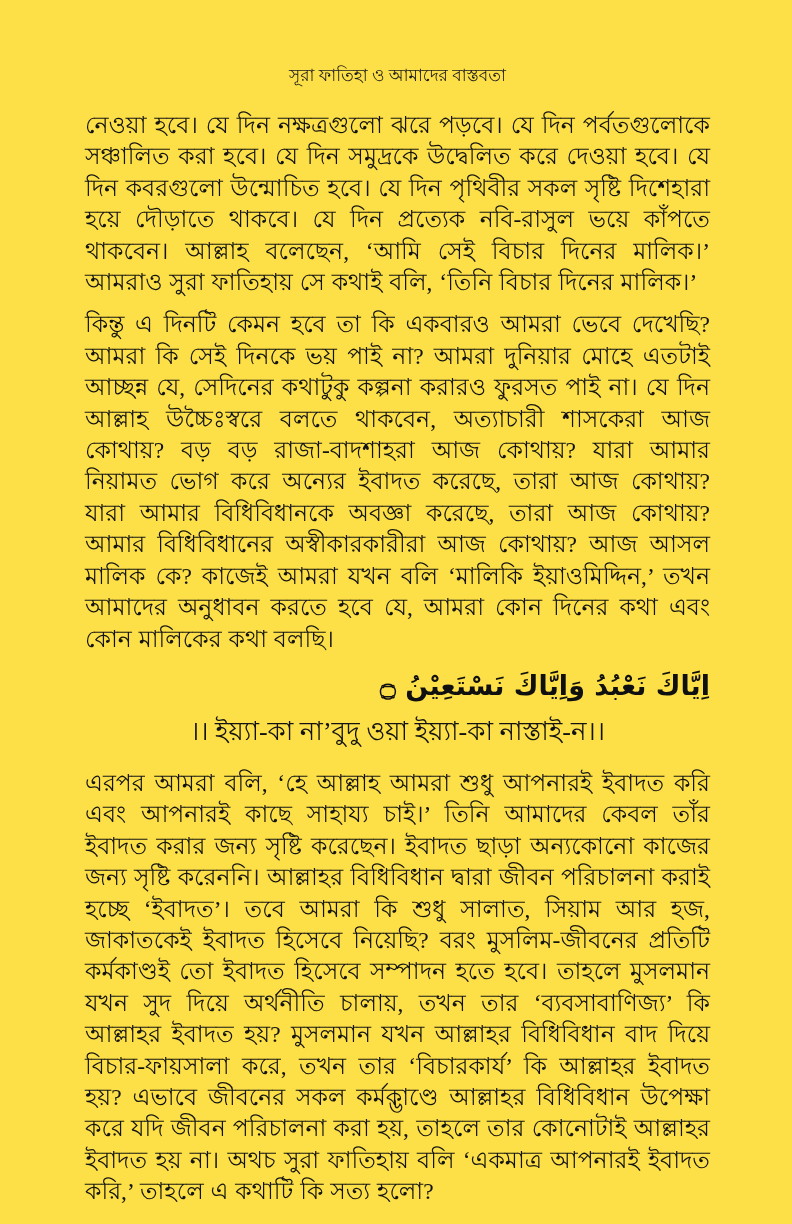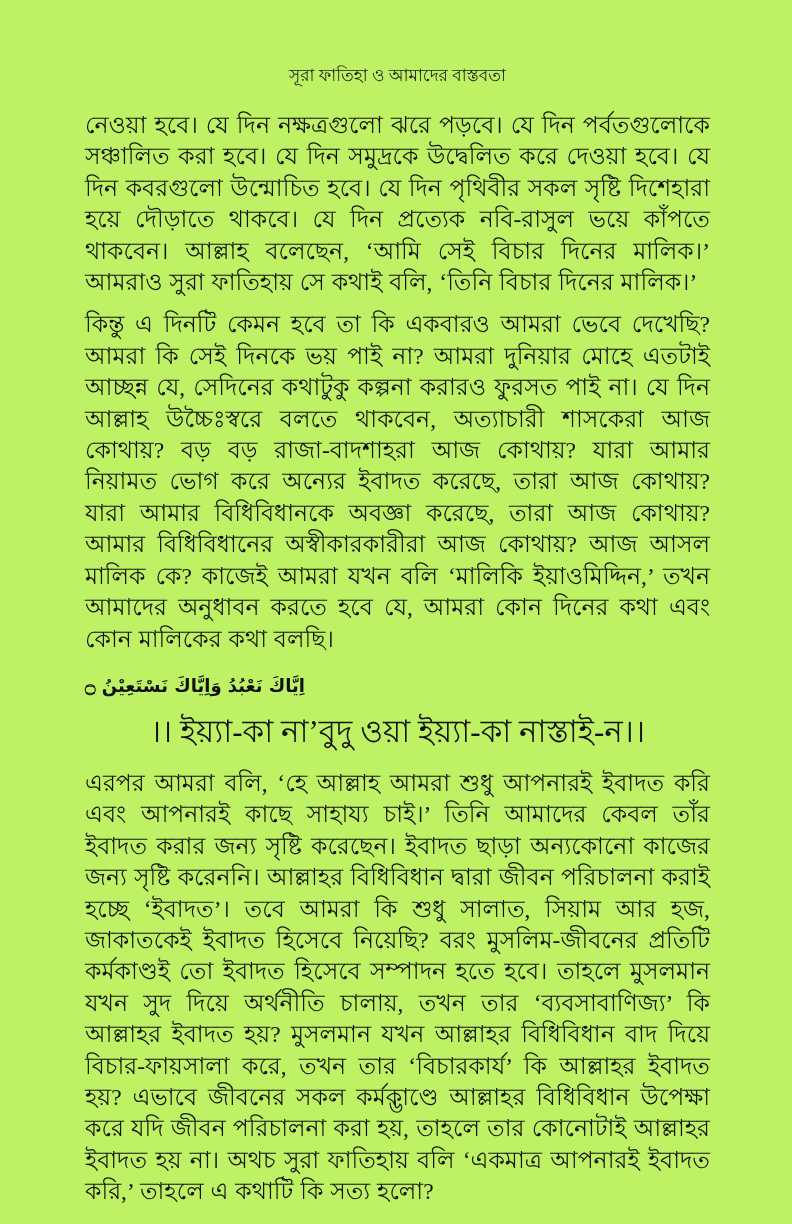--- a/index.html
+++ b/index.html
@@ -5,21 +5,21 @@
   html, body {
     margin: 0;
     padding: 0;
     background: #ffffff;
   }
   .page {
     position: relative;
     width: 792px;
     height: 1224px;
     margin: 0 auto;
-    background: #bef264;
+    background: #fde047;
     color: #131313;
     font-family: "Liberation Serif", serif;
     box-sizing: border-box;
     padding: 64px 82px 0 85px;
     overflow: hidden;
   }
   .running-head {
     text-align: center;
     font-size: 17px;
     line-height: 24px;
@@ -29,31 +29,31 @@
   .content p.para {
     font-size: 23.5px;
     line-height: 31.4px;
     text-align: justify;
     margin: 5px 0 11px 0;
     word-spacing: 1px;
   }
   .verse-arabic {
     direction: rtl;
     unicode-bidi: embed;
-    text-align: left;
+    text-align: right;
     font-family: "DejaVu Sans", sans-serif;
-    font-size: 18px;
+    font-size: 27px;
     line-height: 40px;
     font-weight: bold;
     margin: 10px 0 8px 0;
     color: #101010;
   }
   .verse-translit {
     text-align: center;
-    font-size: 31px;
+    font-size: 26px;
     line-height: 36px;
     margin: 0 0 18px 0;
     color: #121212;
   }
   .page-number {
     position: absolute;
     left: 0;
     right: 0;
     top: 1088px;
     text-align: center;

